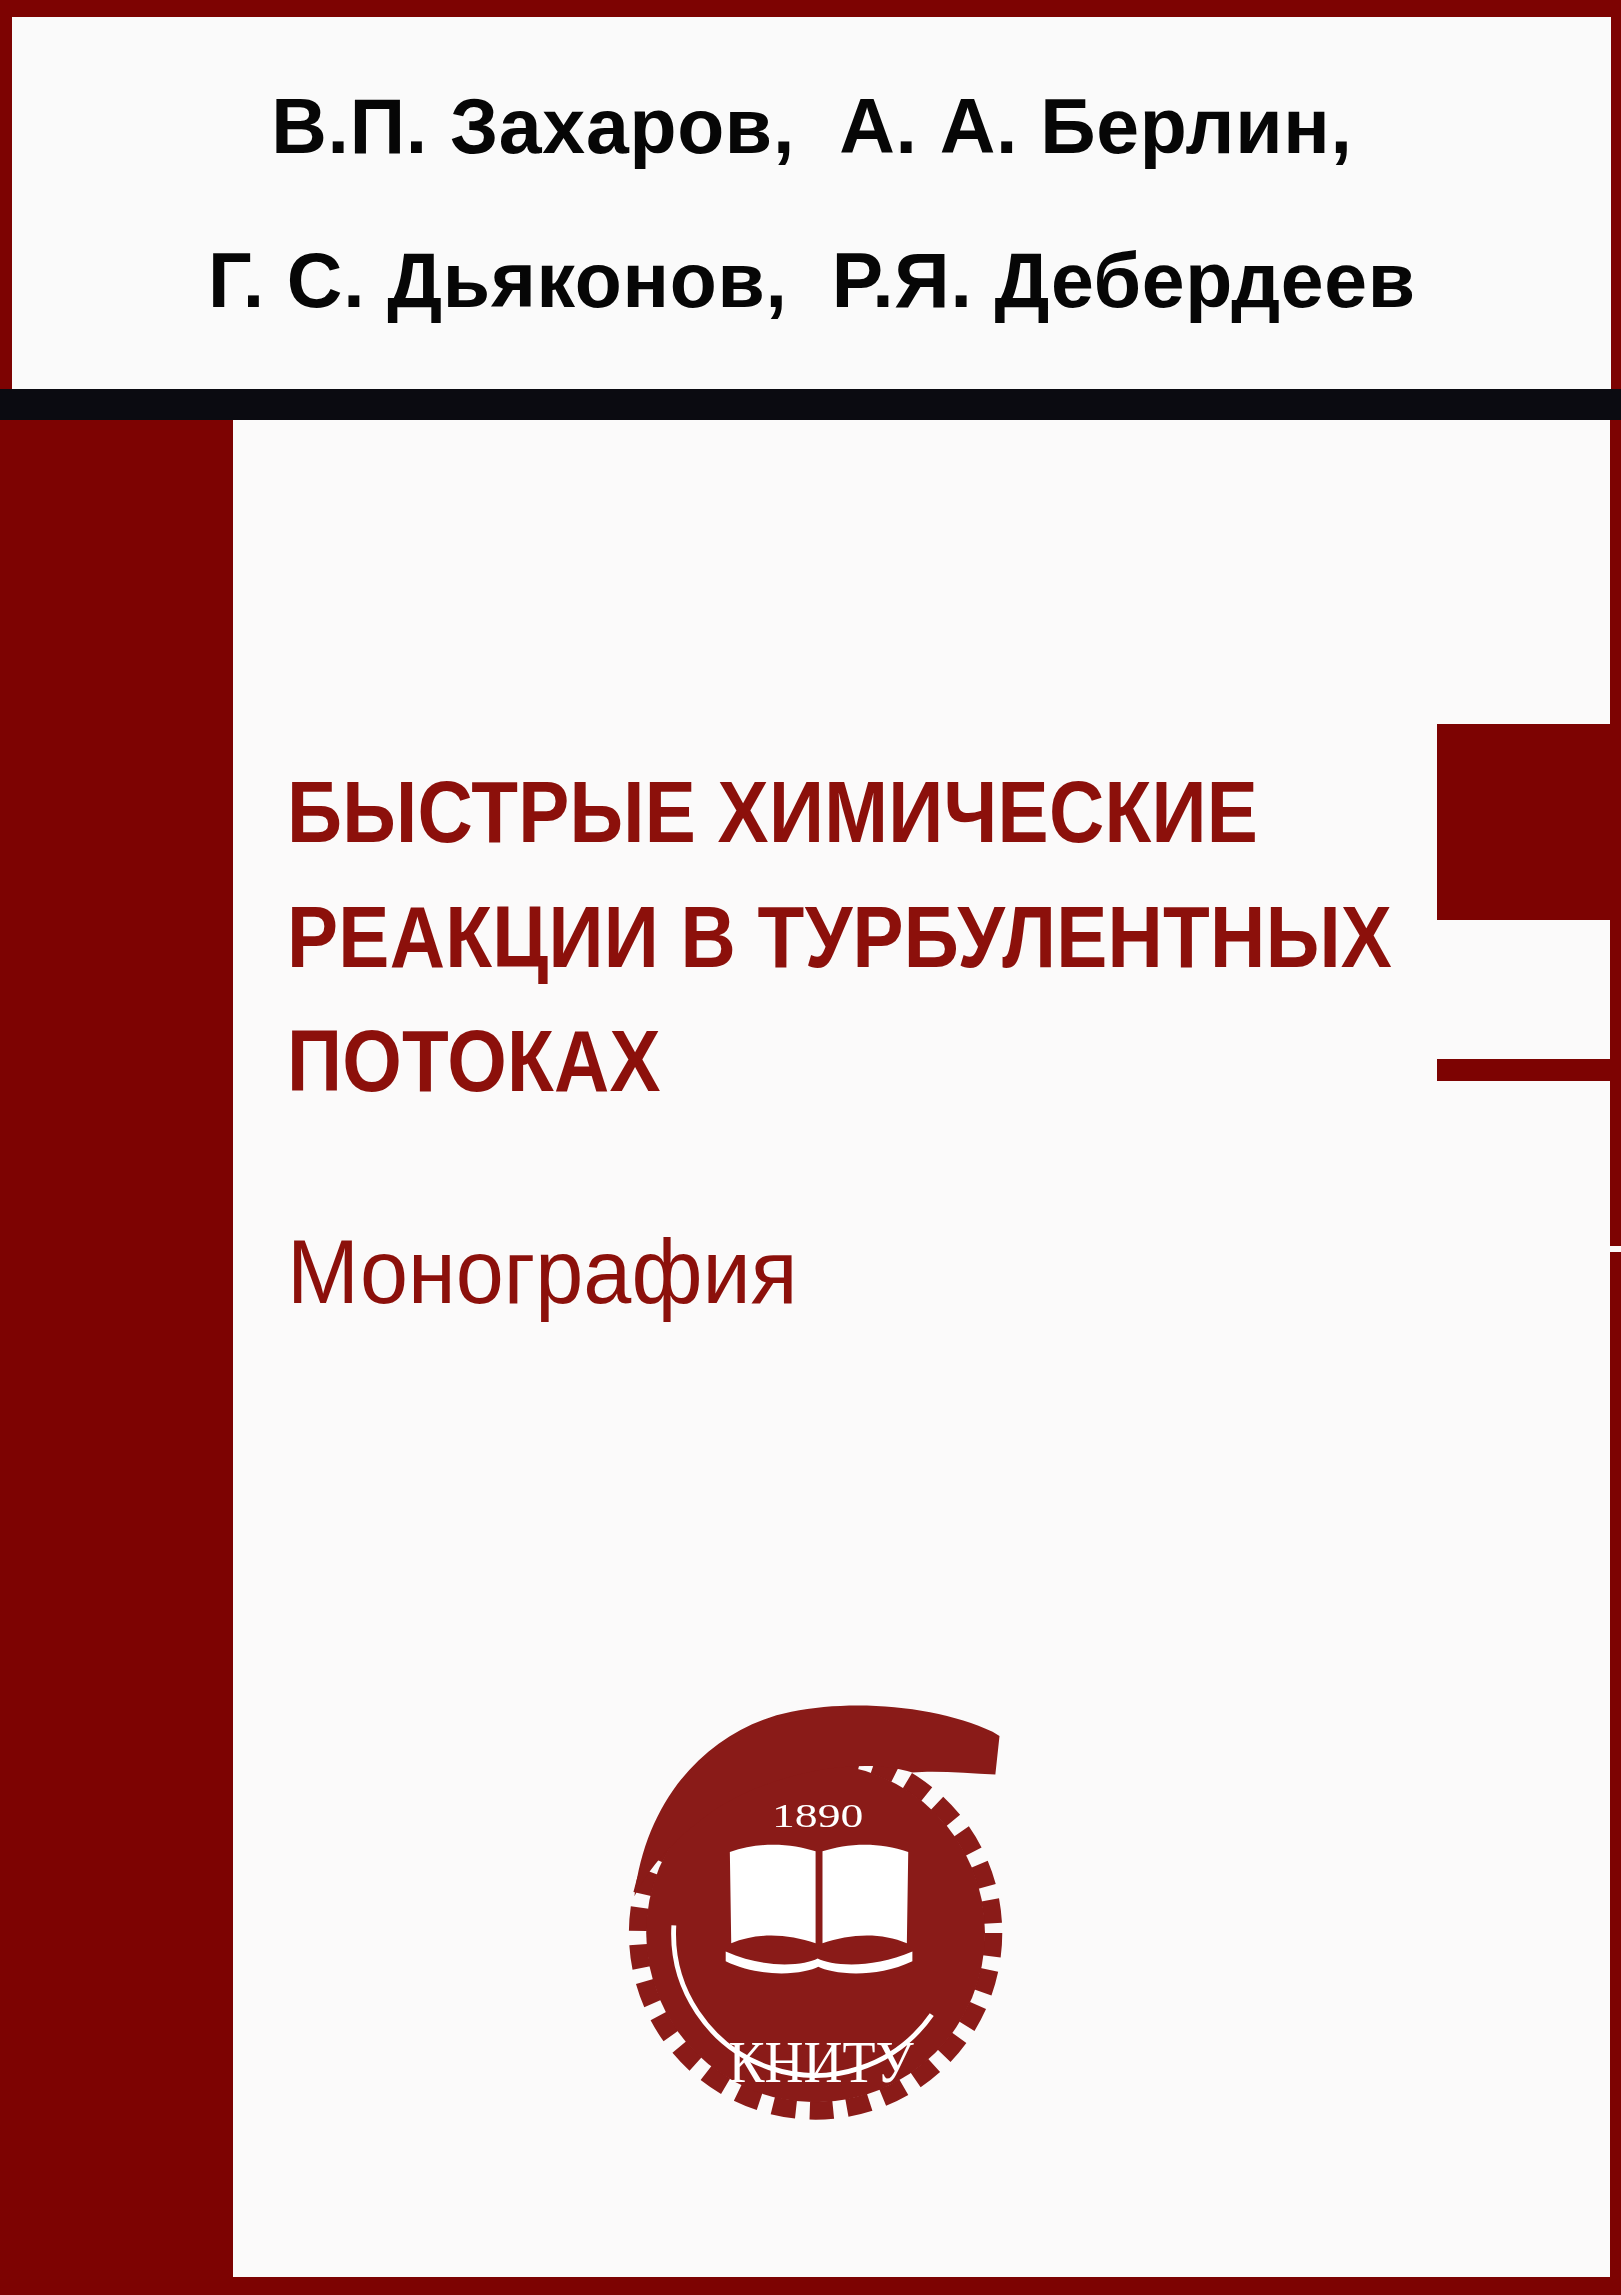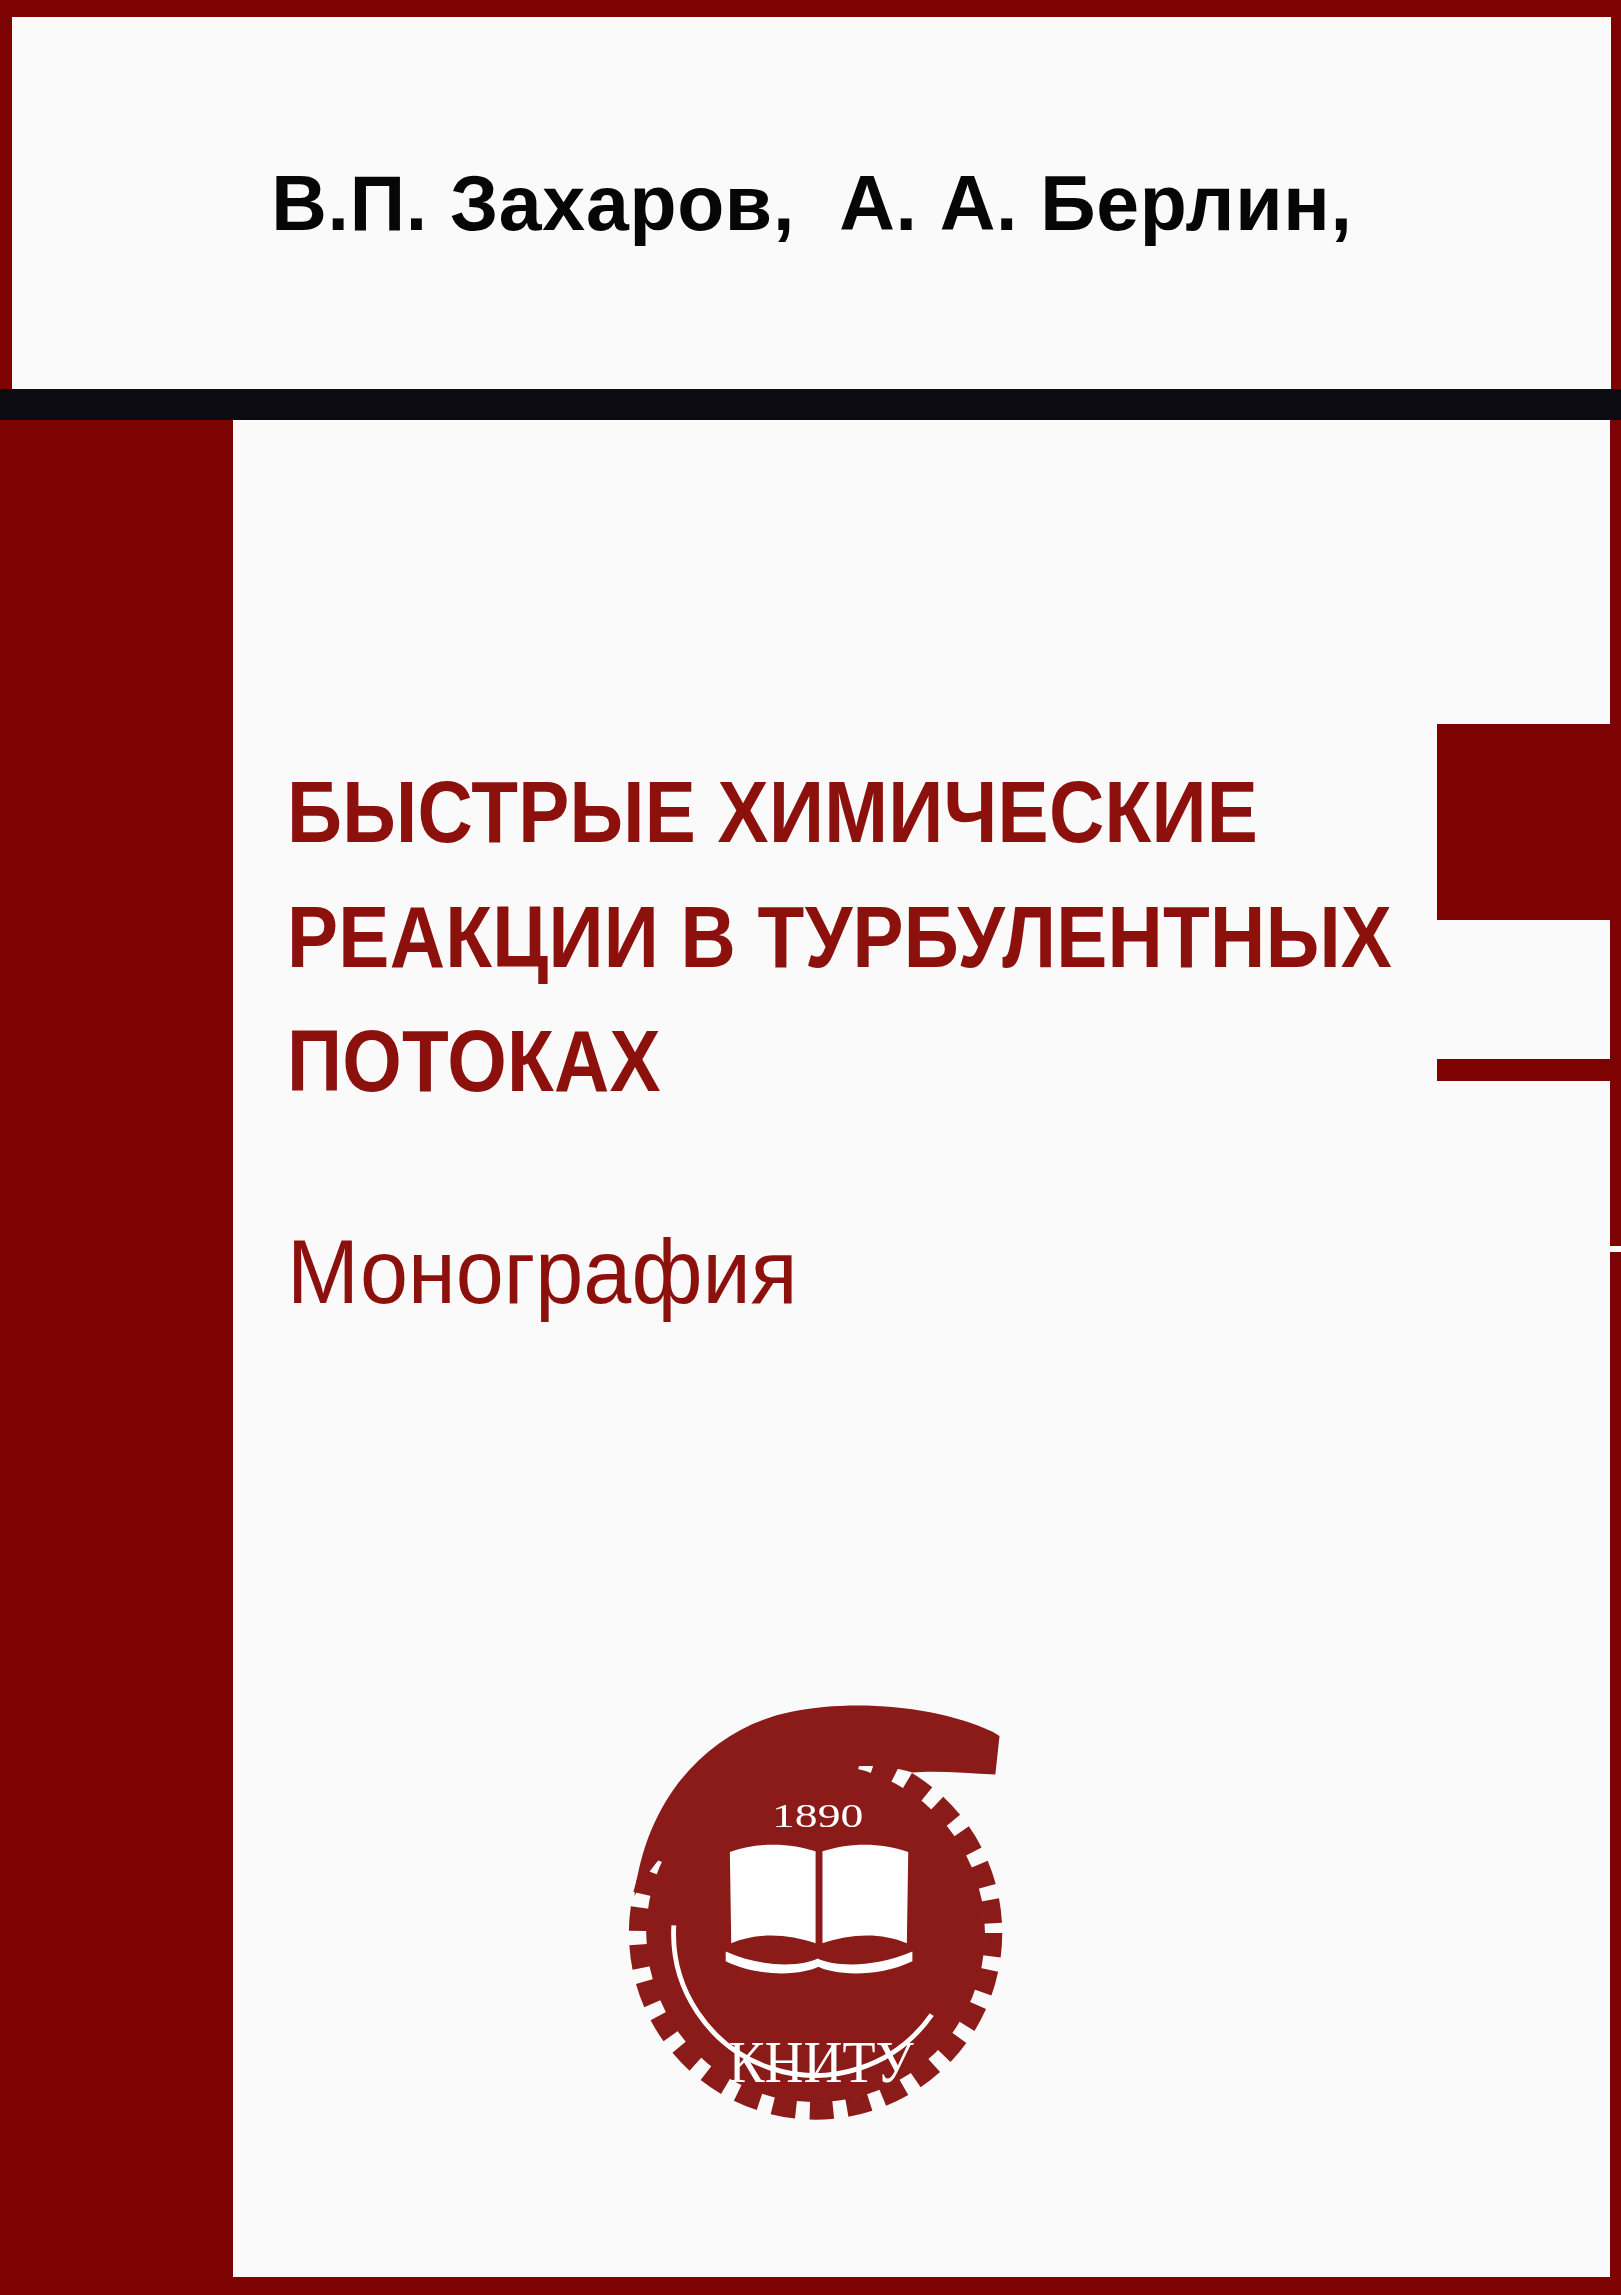--- a/index.html
+++ b/index.html
@@ -49,20 +49,21 @@
 <body>
 
 <div id="page">
 
   <div class="fill maroon" id="top-band"></div>
   <div class="fill maroon" id="frame-left"></div>
   <div class="fill maroon" id="frame-right"></div>
 
   <div class="fill" id="author-box">
     <div>В.П. Захаров,  А. А. Берлин,</div>
+    <div>Г. С. Дьяконов,  Р.Я. Дебердеев</div>
   </div>
 
   <div class="fill" id="divider-band"></div>
 
   <div class="fill maroon" id="left-column"></div>
   <div class="fill maroon" id="right-strip-upper"></div>
   <div class="fill maroon" id="right-strip-lower"></div>
   <div class="fill maroon" id="right-accent-block"></div>
   <div class="fill maroon" id="right-accent-bar"></div>
   <div class="fill maroon" id="bottom-band"></div>

